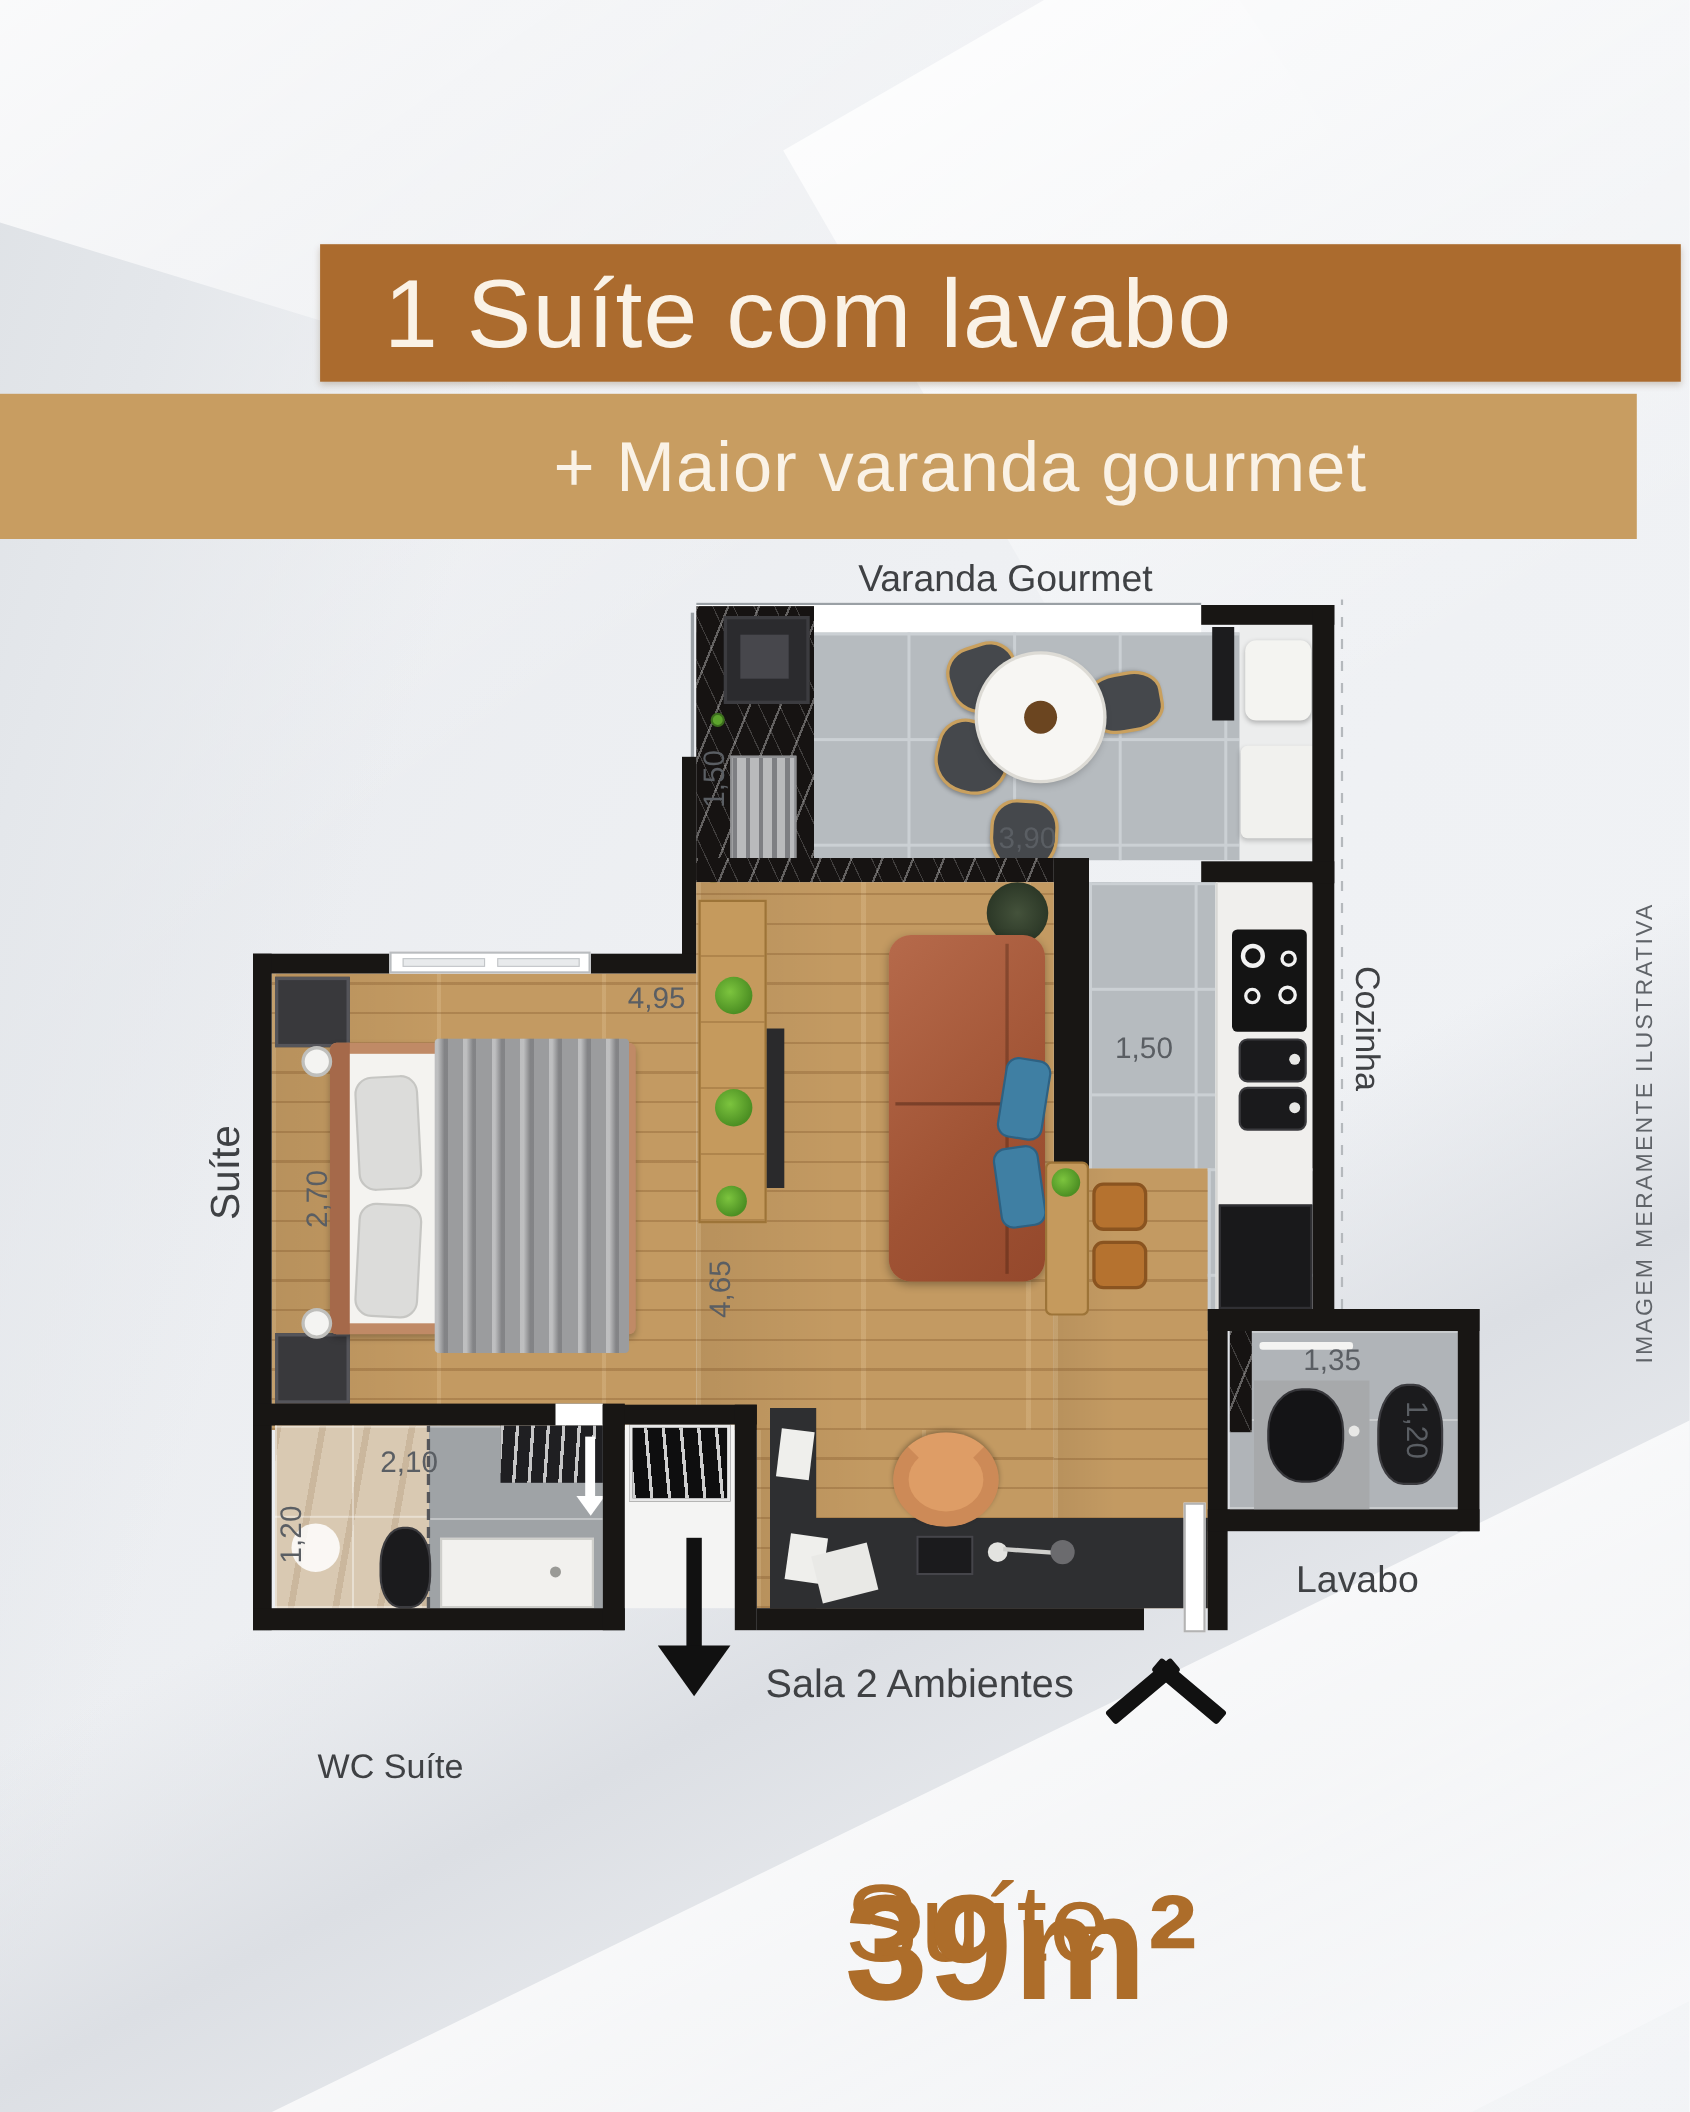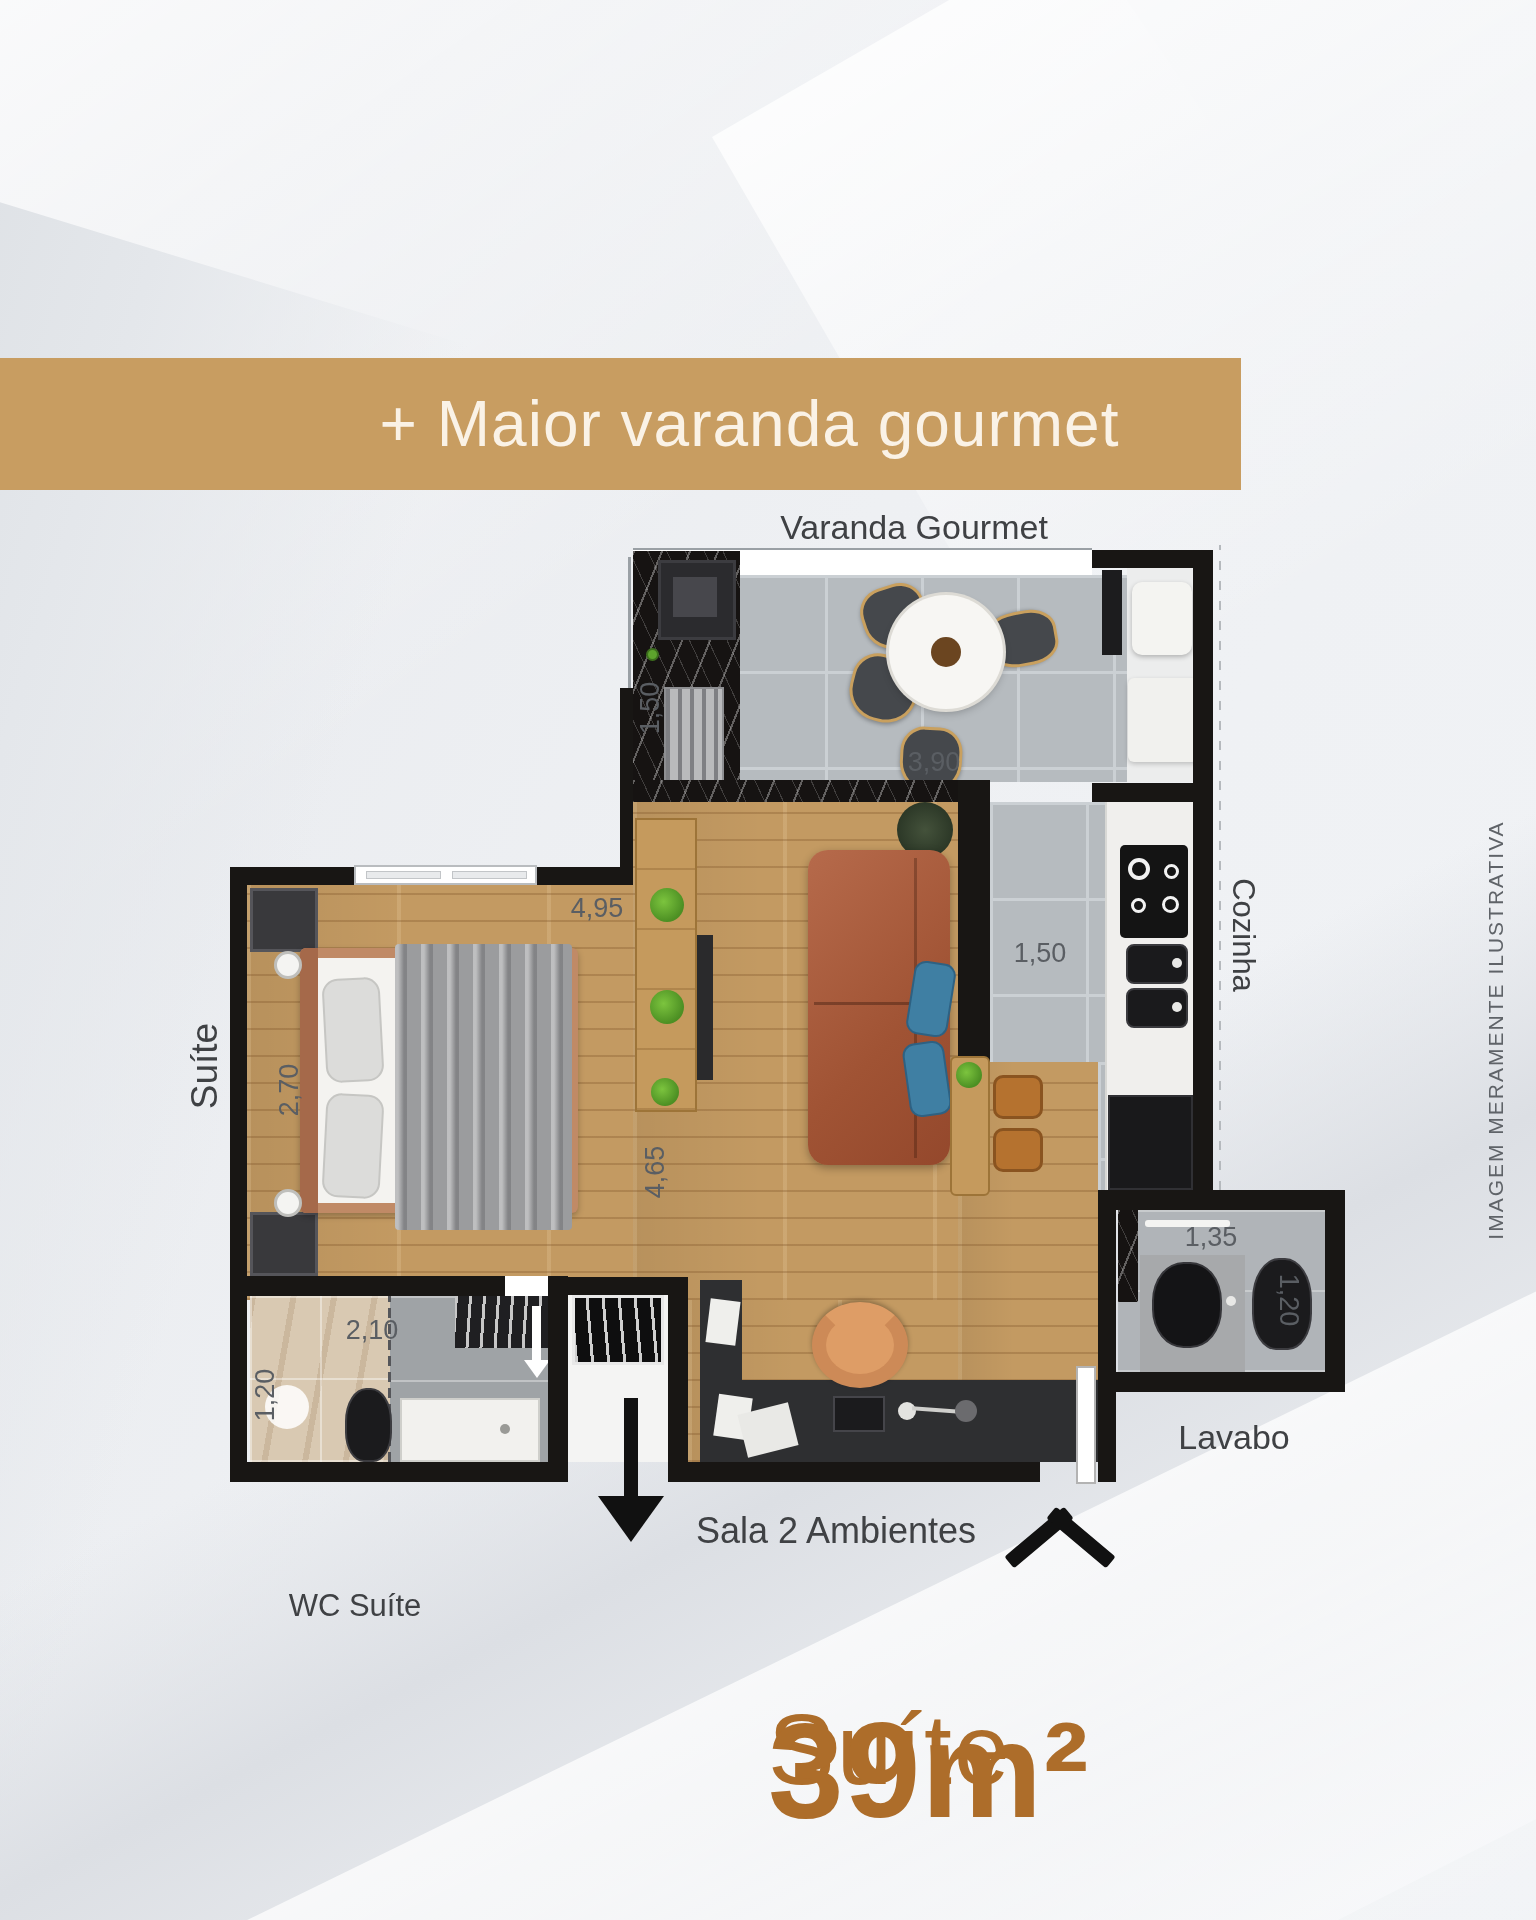--- a/index.html
+++ b/index.html
@@ -19,21 +19,21 @@
   .sw4{left:820px;top:-160px;width:1000px;height:700px;transform:rotate(-30deg);
        background:linear-gradient(to bottom,rgba(255,255,255,.8),rgba(255,255,255,0));}
   .sw5{left:-80px;top:1650px;width:1900px;height:600px;transform:rotate(-26deg);
        background:linear-gradient(to bottom,rgba(255,255,255,.75),rgba(255,255,255,0));}
 
   
   .banner1{left:291px;top:222px;width:1237px;height:125px;background:#ab6b2e;
            display:flex;align-items:center;padding-left:58px;
            box-shadow:0 3px 6px rgba(90,60,20,.25);}
   .banner1 span{position:static;color:#faf2e6;font-size:88px;font-weight:500;letter-spacing:1px;}
-  .banner2{left:0;top:358px;width:1241px;height:132px;background:#c89d61;
+  .banner2{left:0;top:358px;width:1488px;height:132px;background:#c89d61;
            display:flex;align-items:center;justify-content:center;}
   .banner2 span{position:static;color:#faf2e6;font-size:64px;font-weight:400;letter-spacing:1px;
            transform:translateX(129px);}
 
   
   .wall{background:#181614;}
   .marble{background:#161312;
     background-image:repeating-linear-gradient(112deg,rgba(255,255,255,.33) 0 2px,transparent 2px 26px),
                      repeating-linear-gradient(65deg,rgba(255,255,255,.18) 0 1px,transparent 1px 17px);}
   .wood{background:#c39a62;
@@ -152,20 +152,23 @@
 <body>
 
 <div id="canvas">
 
   <div class="swoosh sw1"></div>
   <div class="swoosh sw2"></div>
   <div class="swoosh sw4"></div>
   <div class="swoosh sw3"></div>
   <div class="swoosh sw5"></div>
 
+  <div class="banner1">
+    <span>1 Suíte com lavabo</span>
+  </div>
   <div class="banner2">
     <span>+ Maior varanda gourmet</span>
   </div>
 
   <div style="left:633px;top:548px;width:459px;height:28px;background:#fff;border-top:2px solid #9aa0a5;"></div>
   <div class="tile" style="left:633px;top:575px;width:494px;height:207px;"></div>
   <div class="whitefloor" style="left:1127px;top:568px;width:66px;height:214px;"></div>
   <div class="marble grill-counter"></div>
   <div class="coffee">
       <i></i>

